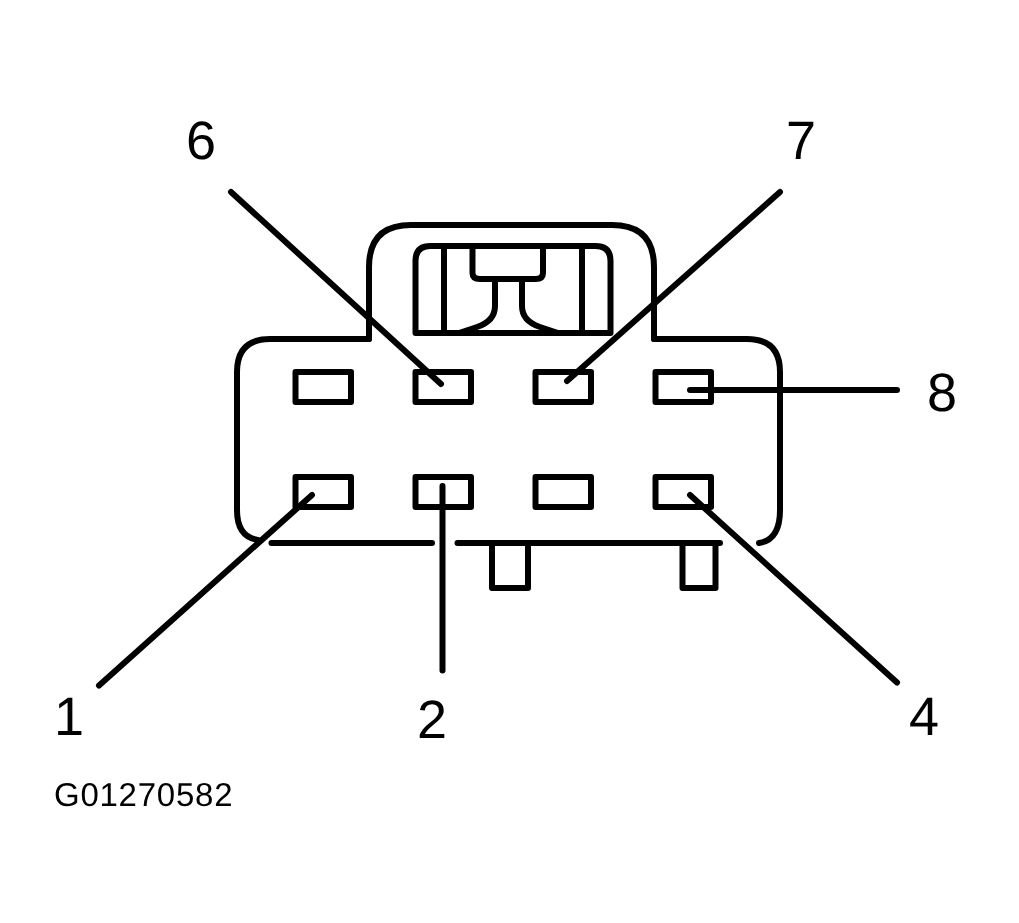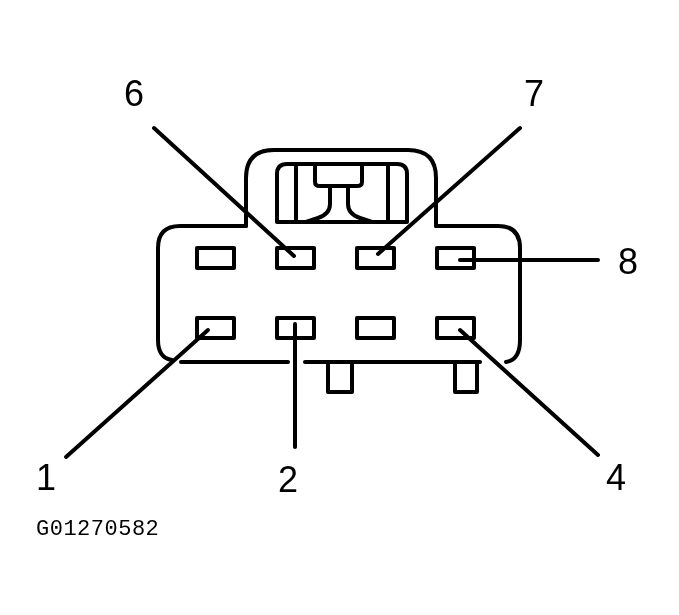--- a/index.html
+++ b/index.html
@@ -1,19 +1,19 @@
 <!DOCTYPE html>
 <html><head>
 <meta charset="utf-8">
 <style>
   html, body { margin: 0; padding: 0; background: #ffffff; }
   body { width: 679px; height: 615px; position: relative; overflow: hidden; font-family: "Liberation Sans", sans-serif; }
   svg { position: absolute; left: 0; top: 0; }
   .pin-label { position: absolute; font-family: "Liberation Sans", sans-serif; font-size: 36px; color: #000; line-height: 1; }
-  .caption { position: absolute; left: 36px; top: 517px; font-family: Liberation Mono, monospace; font-size: 22px; color: #000; letter-spacing: 0.5px; }
+  .caption { position: absolute; left: 36px; top: 517px; font-family: Liberation Sans, sans-serif; font-size: 22px; color: #000; letter-spacing: 0.5px; }
 </style>
 </head>
 <body>
 
 <svg width="679" height="615" viewBox="0 0 679 615" xmlns="http://www.w3.org/2000/svg" fill="none" stroke="#000" stroke-linecap="round" stroke-linejoin="round">
 
   <path d="M246,226 L246,178 Q246,150 274,150 L408,150 Q436,150 436,178 L436,226" stroke-width="4"></path>
 
   <g stroke-width="4">
     <path d="M277,222 L277,174 Q277,164 287,164 L397,164 Q407,164 407,174 L407,222 Z"></path>

